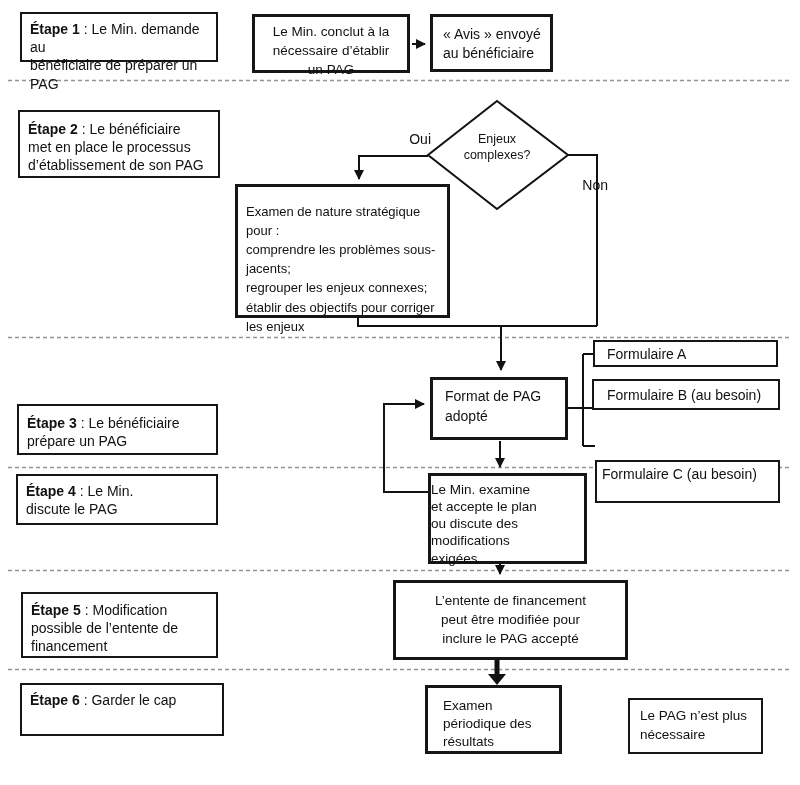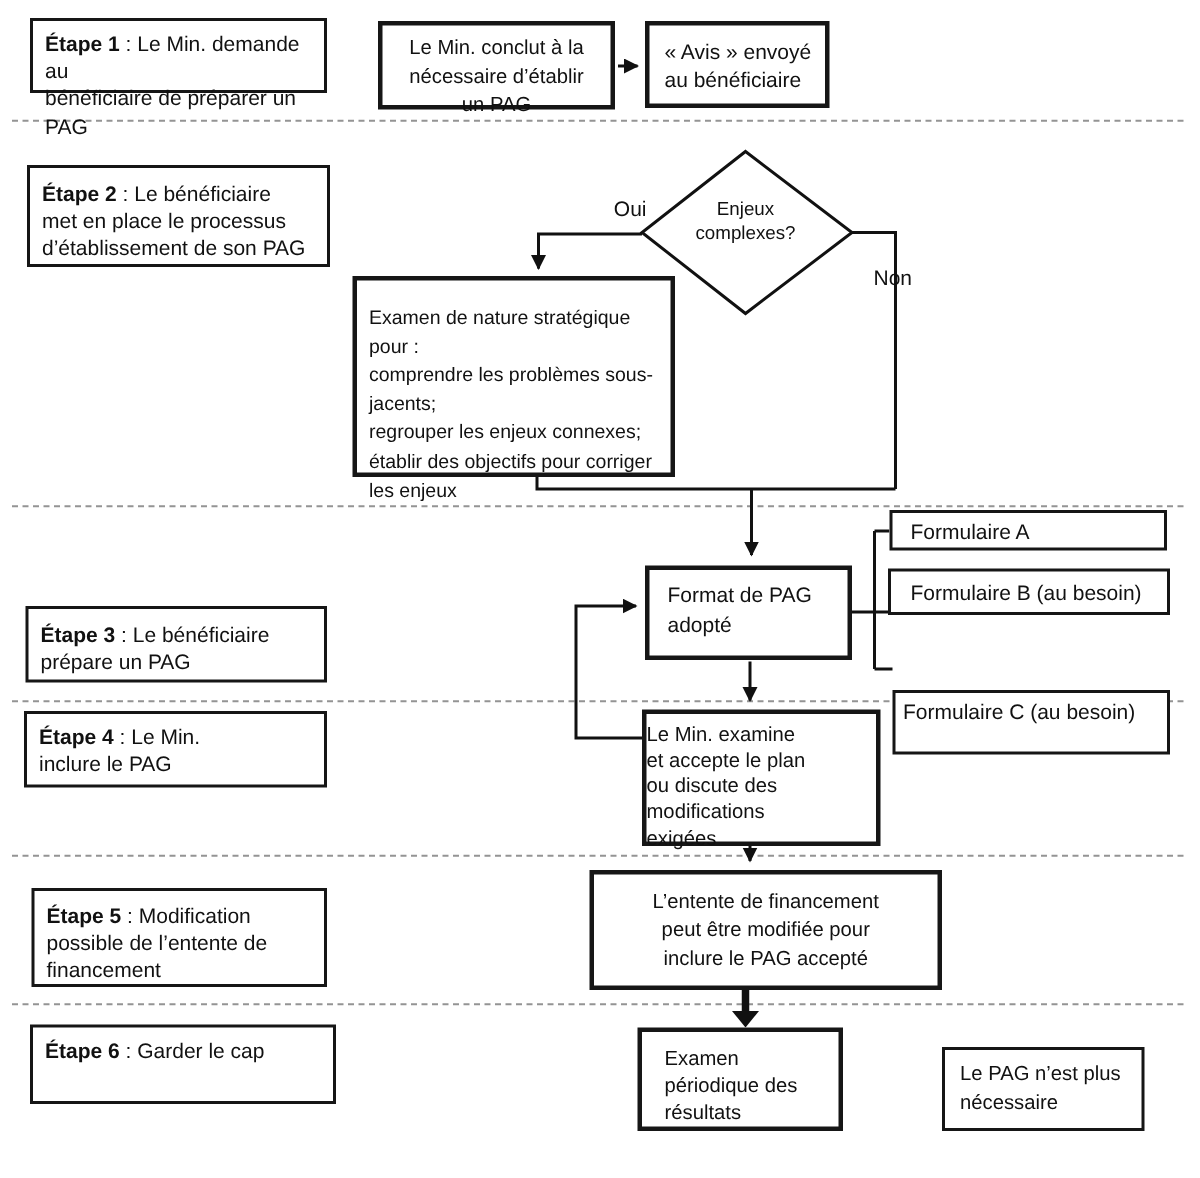--- a/index.html
+++ b/index.html
@@ -98,21 +98,21 @@
   </svg>
 
   <div class="box etape" id="etape1"><span class="b">Étape 1</span><span> : Le Min. demande au
 bénéficiaire de préparer un PAG</span></div>
   <div class="box etape" id="etape2"><span class="b">Étape 2</span><span> : Le bénéficiaire
 met en place le processus
 d’établissement de son PAG</span></div>
   <div class="box etape" id="etape3"><span class="b">Étape 3</span><span> : Le bénéficiaire
 prépare un PAG</span></div>
   <div class="box etape" id="etape4"><span class="b">Étape 4</span><span> : Le Min.
-inclure le PAG</span></div>
+discute le PAG</span></div>
   <div class="box etape" id="etape5"><span class="b">Étape 5</span><span> : Modification
 possible de l’entente de
 financement</span></div>
   <div class="box etape" id="etape6"><span class="b">Étape 6</span><span> : Garder le cap</span></div>
 
   <div class="box" id="conclut">Le Min. conclut à la
 nécessaire d’établir
 un PAG</div>
   <div class="box" id="avis">« Avis » envoyé
 au bénéficiaire</div>

